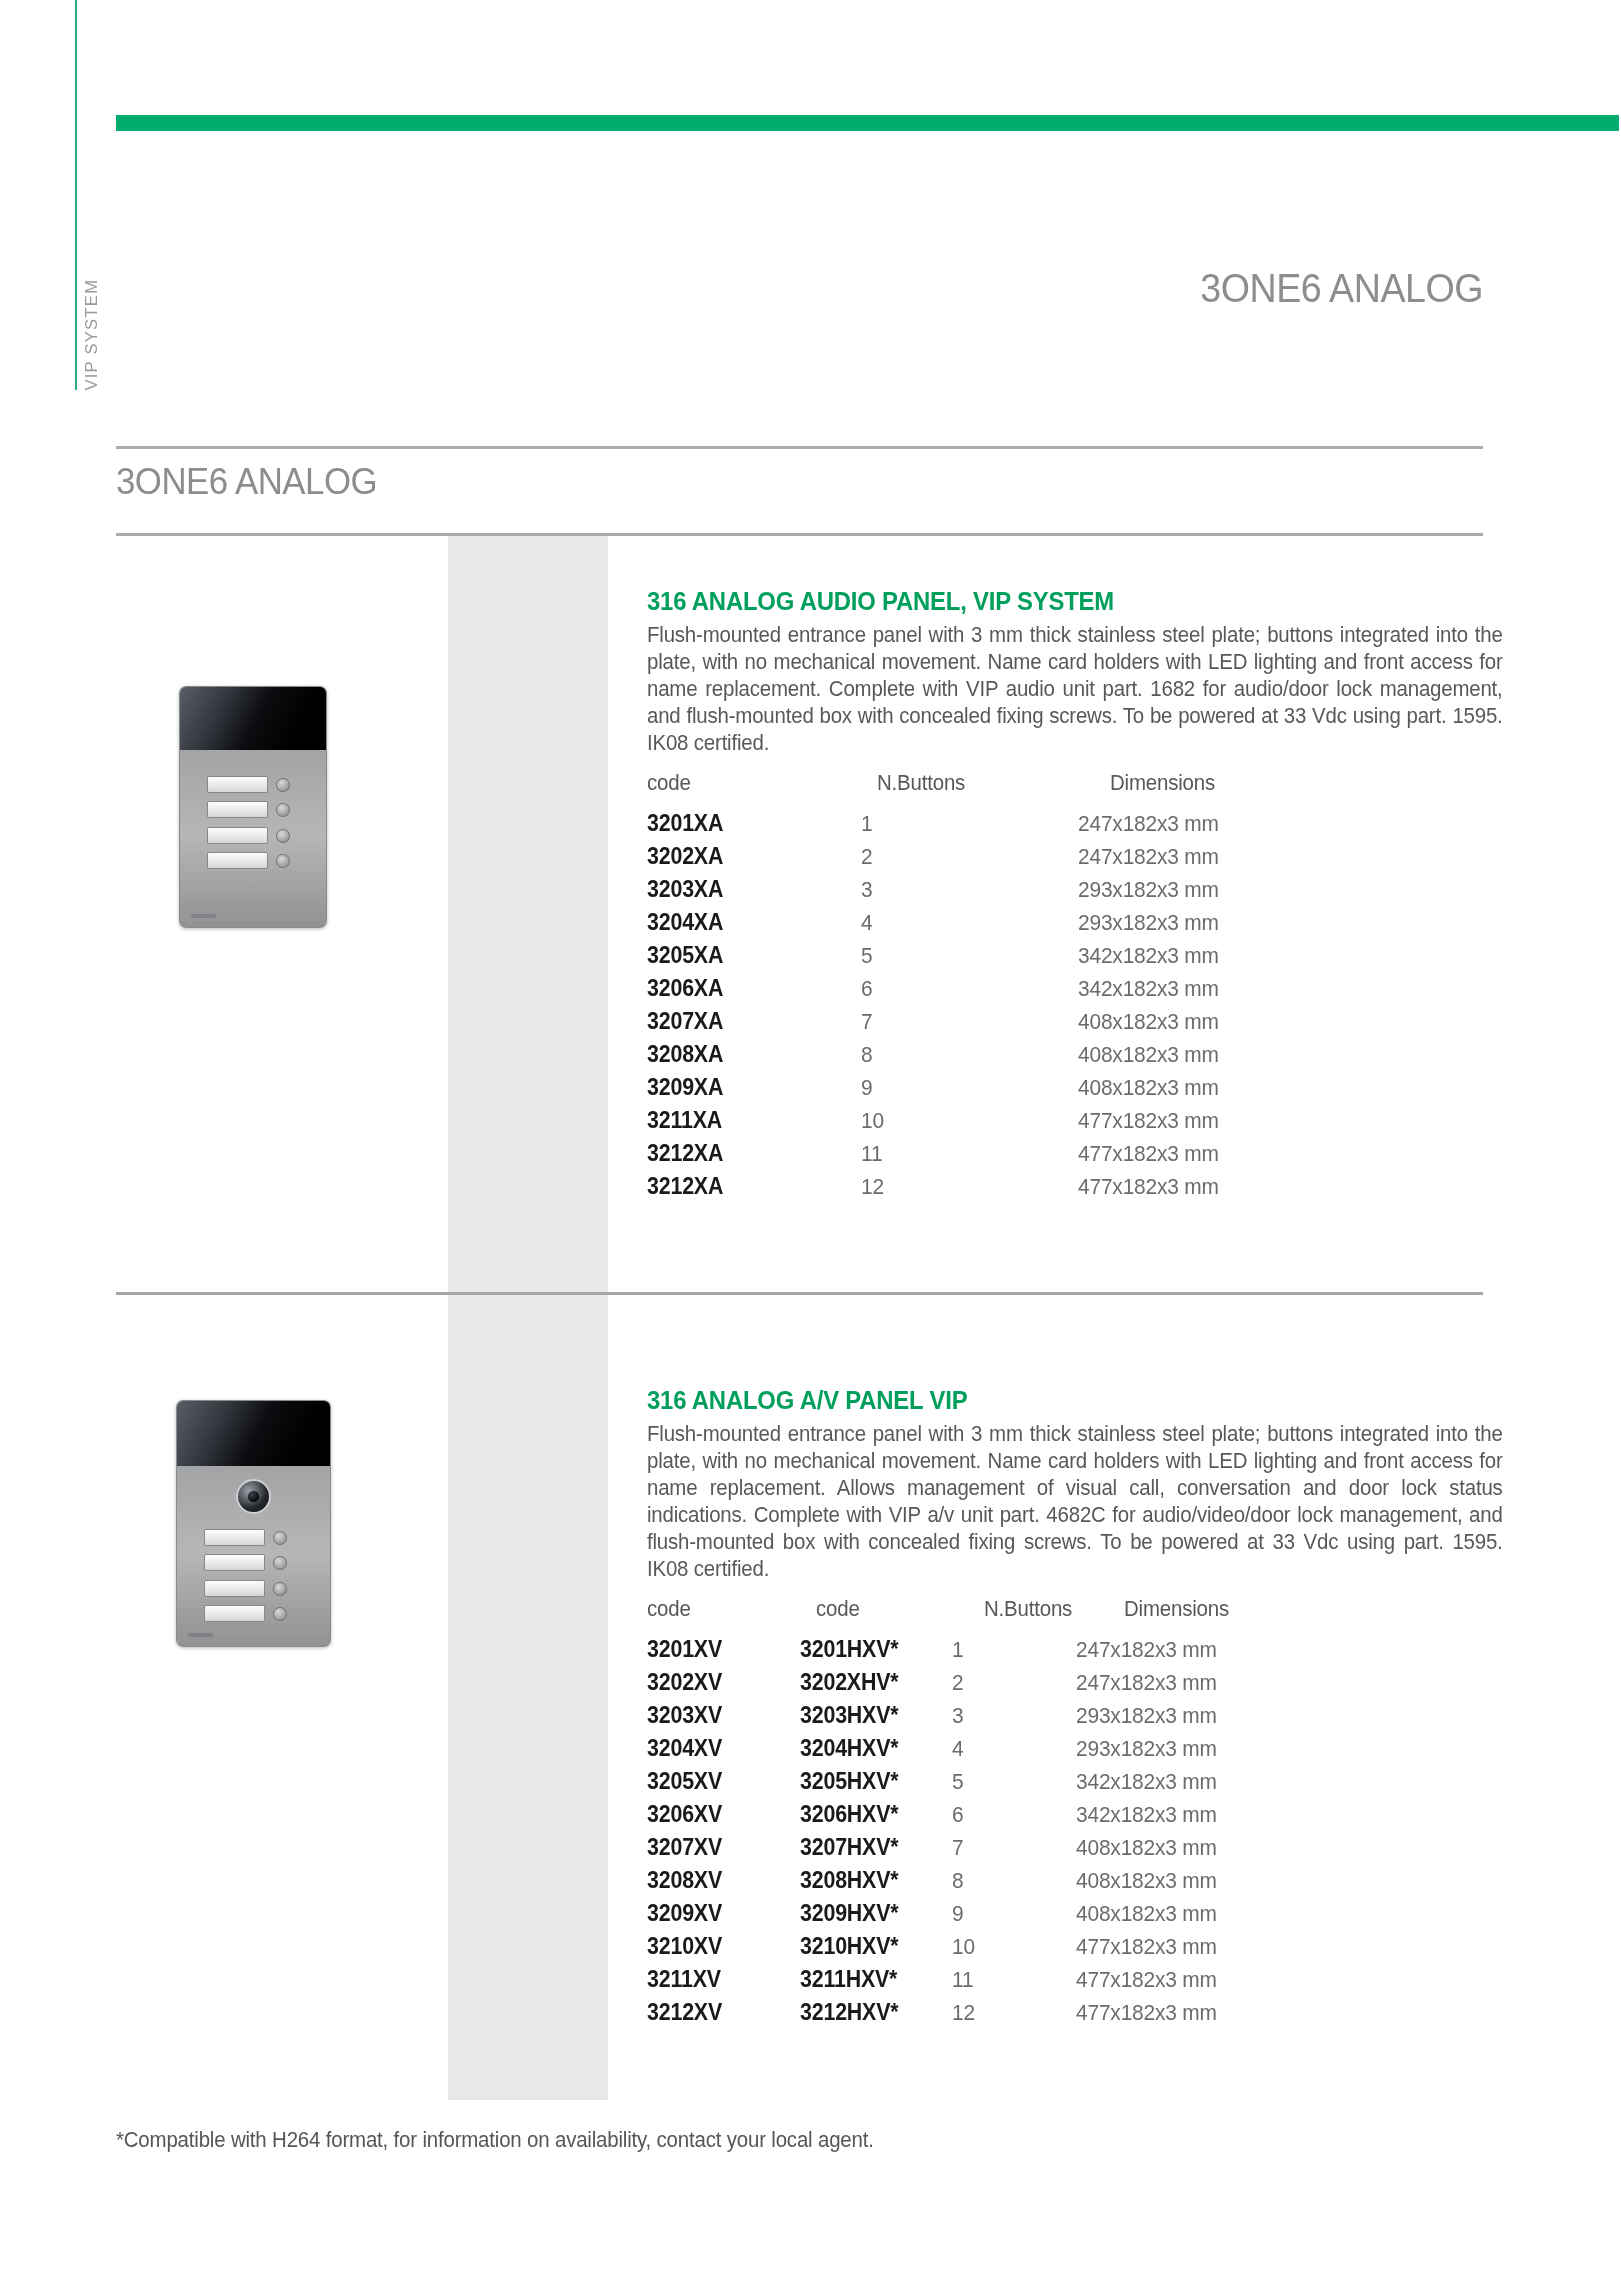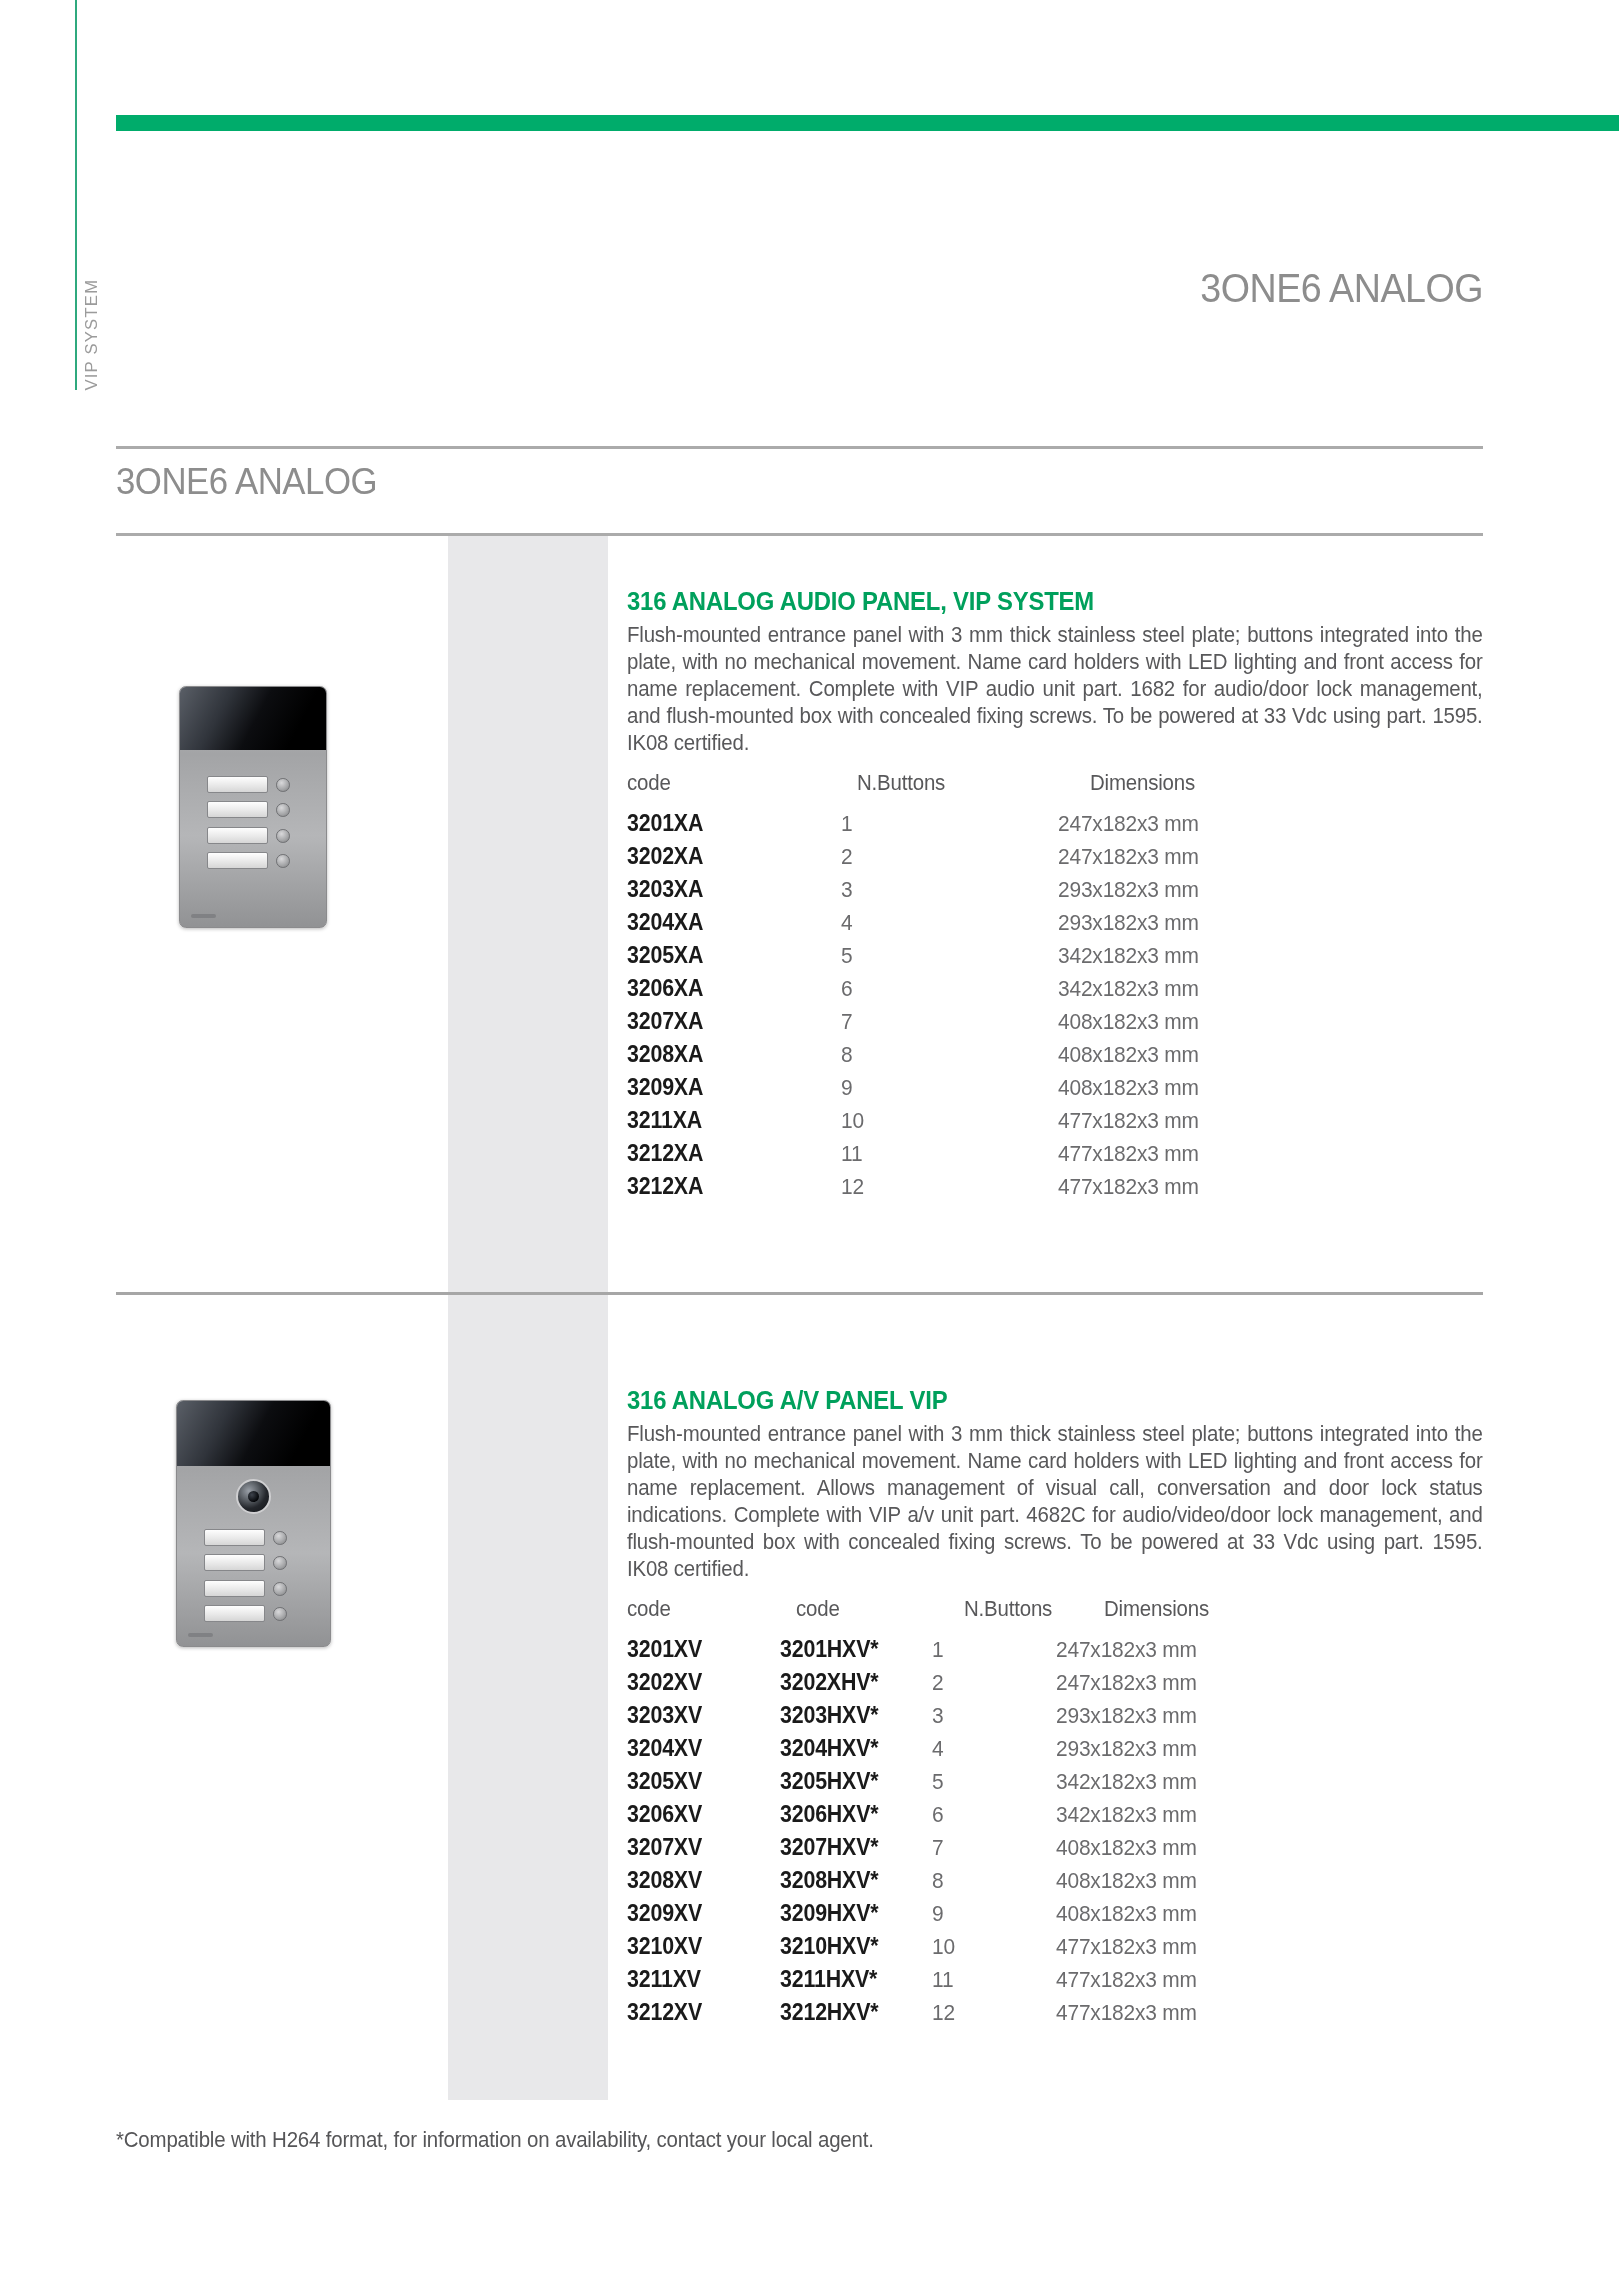--- a/index.html
+++ b/index.html
@@ -33,21 +33,21 @@
     position:absolute;left:116px;top:461px;
     font-size:37px;color:#8d8d8d;letter-spacing:-0.5px;
     transform:scaleX(0.94);transform-origin:left top;white-space:nowrap;
   }
   
   .gray-strip{position:absolute;left:448px;top:536px;width:160px;height:1564px;background:#e8e8ea;z-index:0;}
   
   .divider{position:absolute;left:116px;top:1292px;width:1367px;height:2.9px;background:#a6a6a6;z-index:2;}
 
   
-  .content{position:absolute;left:627px;width:856px;z-index:1;}
+  .content{position:absolute;left:647px;width:856px;z-index:1;}
   .s1{top:586px;}
   .s2{top:1385px;}
   .content h2{
     margin:0 0 3.9px 0;font-size:26.5px;font-weight:700;color:#00a05c;
     letter-spacing:-0.2px;white-space:nowrap;
     transform:scaleX(0.9);transform-origin:left top;
   }
   .desc{
     margin:0 0 13.7px 0;width:921px;
     font-size:22px;line-height:27px;color:#58585a;letter-spacing:-0.2px;

